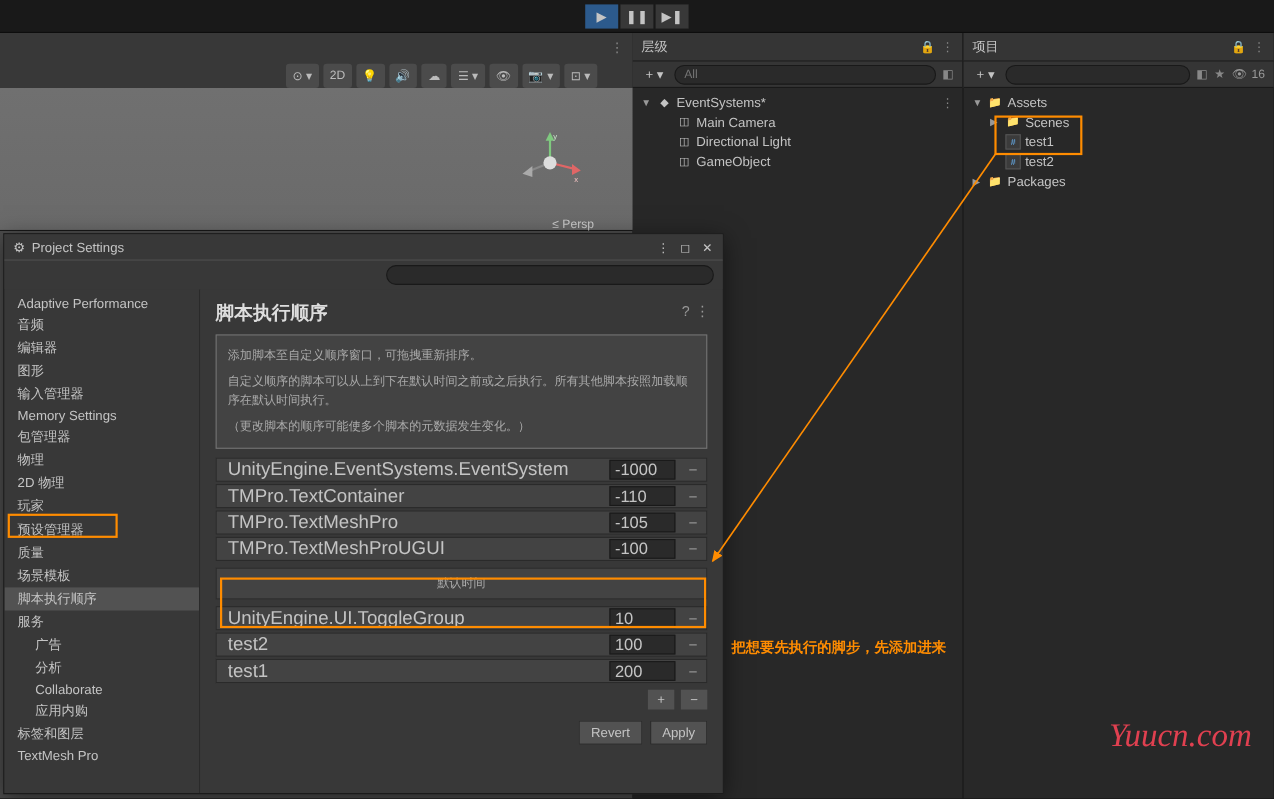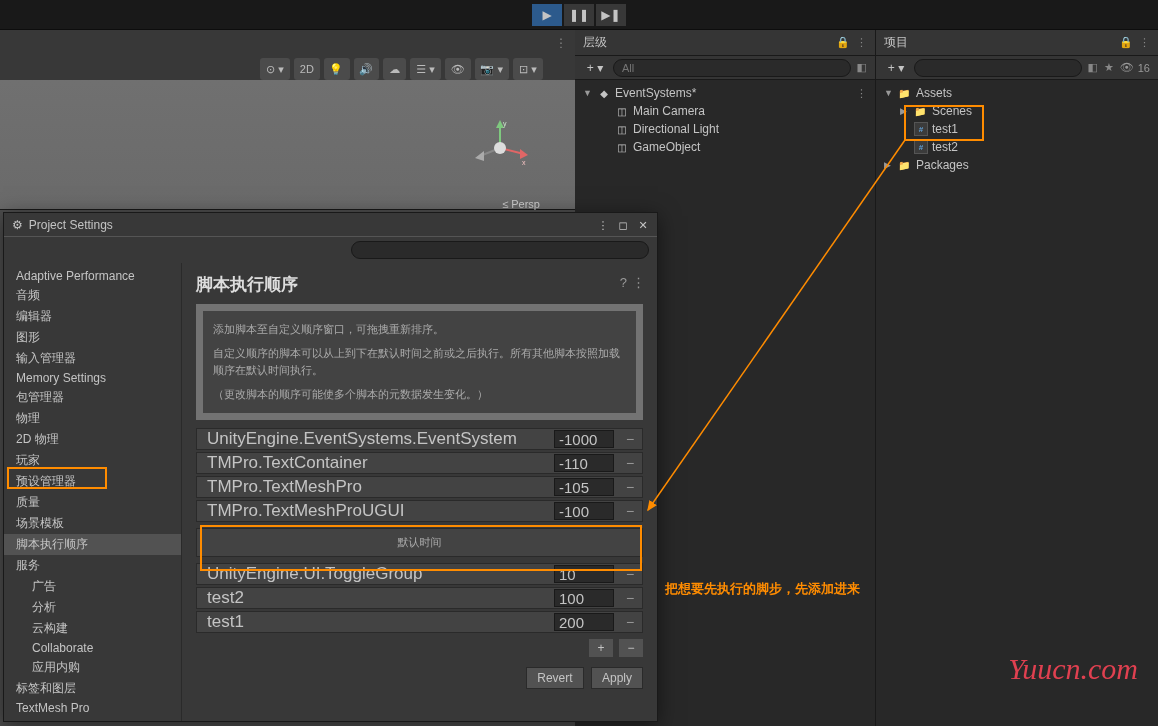--- a/index.html
+++ b/index.html
@@ -39,21 +39,21 @@
 .settings-search input { width: 298px; height: 18px; background: #2a2a2a; border: 1px solid #191919; border-radius: 10px; color: #999; padding: 0 8px; font-size: 11px; }
 .settings-body { flex: 1; display: flex; overflow: hidden; }
 .settings-sidebar { width: 178px; background: #383838; overflow-y: auto; border-right: 1px solid #2a2a2a; padding-top: 4px; }
 .sidebar-item { padding: 2px 12px; font-size: 12px; color: #c4c4c4; cursor: pointer; }
 .sidebar-item.sub { padding-left: 28px; }
 .sidebar-item.selected { background: #525252; }
 .settings-main { flex: 1; background: #383838; padding: 10px 14px; overflow-y: auto; position: relative; }
 .main-title { font-size: 17px; font-weight: 600; color: #ddd; margin-bottom: 8px; }
 .help-icon { position: absolute; top: 12px; right: 30px; font-size: 13px; color: #999; }
 .menu-icon { position: absolute; top: 12px; right: 12px; font-size: 13px; color: #999; }
-.desc-box { background: #434343; border: 7px solid #737373; padding: 10px; font-size: 11px; color: #aaa; line-height: 1.6; margin-bottom: 8px; }
+.desc-box { background: #434343; border: 1px solid #737373; padding: 10px; font-size: 11px; color: #aaa; line-height: 1.6; margin-bottom: 8px; }
 .script-row { display: flex; align-items: center; background: #434343; border: 1px solid #2a2a2a; margin-bottom: 2px; height: 22px; }
 .script-name { flex: 1; padding: 0 10px; font-size: 17px; color: #c4c4c4; }
 .script-order { width: 60px; height: 18px; background: #2a2a2a; border: 1px solid #191919; color: #c4c4c4; text-align: left; padding: 0 4px; font-size: 15px; margin-right: 4px; }
 .script-remove { width: 24px; text-align: center; color: #999; cursor: pointer; font-size: 14px; }
 .default-time { background: #434343; border: 1px solid #2a2a2a; text-align: center; padding: 6px; font-size: 11px; color: #aaa; margin: 6px 0; }
 .add-row { text-align: right; padding: 4px 0; color: #c4c4c4; display: flex; justify-content: flex-end; gap: 6px; }
 .add-btn { width: 24px; height: 18px; background: #525252; display: flex; align-items: center; justify-content: center; cursor: pointer; }
 .action-row { text-align: right; margin-top: 6px; }
 .action-btn { background: #525252; border: 1px solid #2a2a2a; color: #c4c4c4; padding: 3px 10px; font-size: 12px; cursor: pointer; margin-left: 4px; }
 .highlight-box { border: 2px solid #ff8c00; position: absolute; pointer-events: none; z-index: 20; }
@@ -211,21 +211,20 @@
         <div class="sidebar-item">物理</div>
         <div class="sidebar-item">2D 物理</div>
         <div class="sidebar-item">玩家</div>
         <div class="sidebar-item">预设管理器</div>
         <div class="sidebar-item">质量</div>
         <div class="sidebar-item">场景模板</div>
         <div class="sidebar-item selected">脚本执行顺序</div>
         <div class="sidebar-item">服务</div>
         <div class="sidebar-item sub">广告</div>
         <div class="sidebar-item sub">分析</div>
-        <div class="sidebar-item sub">云构建</div>
         <div class="sidebar-item sub">Collaborate</div>
         <div class="sidebar-item sub">应用内购</div>
         <div class="sidebar-item">标签和图层</div>
         <div class="sidebar-item">TextMesh Pro</div>
       </div>
     <div class="settings-main">
       <div class="main-title">脚本执行顺序</div>
       <span class="help-icon">?</span>
       <span class="menu-icon">⋮</span>
       <div class="desc-box">

